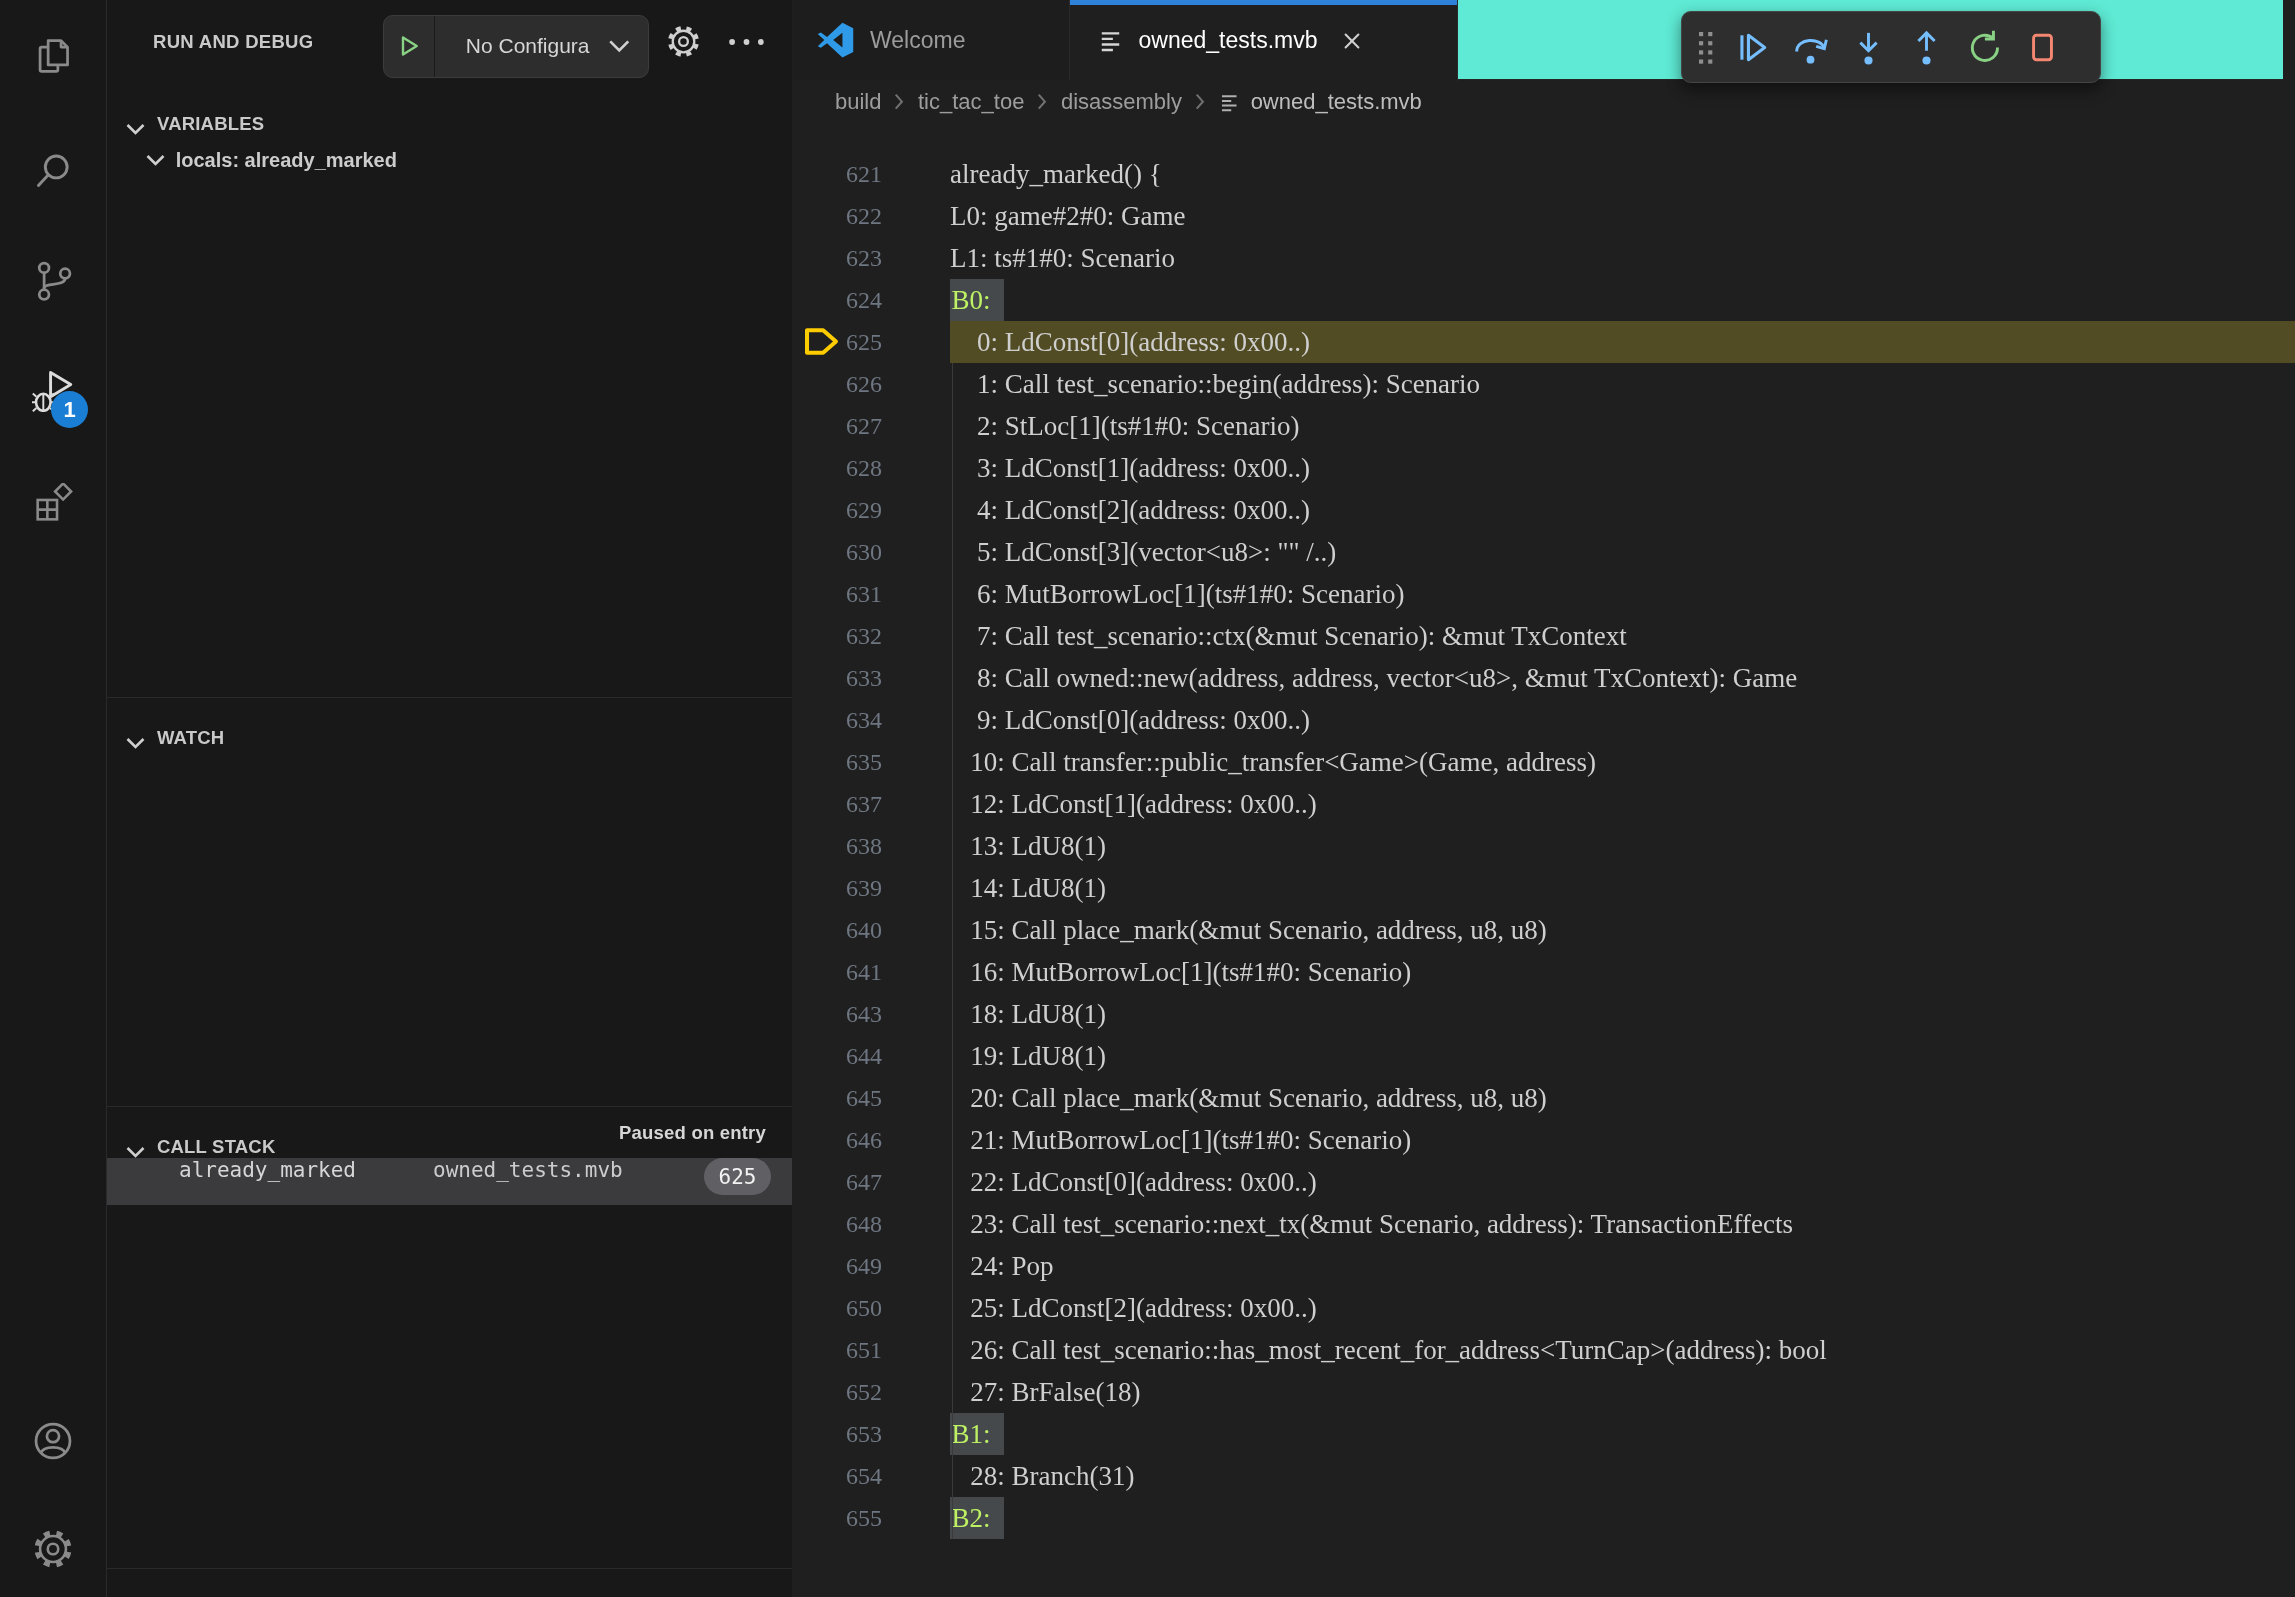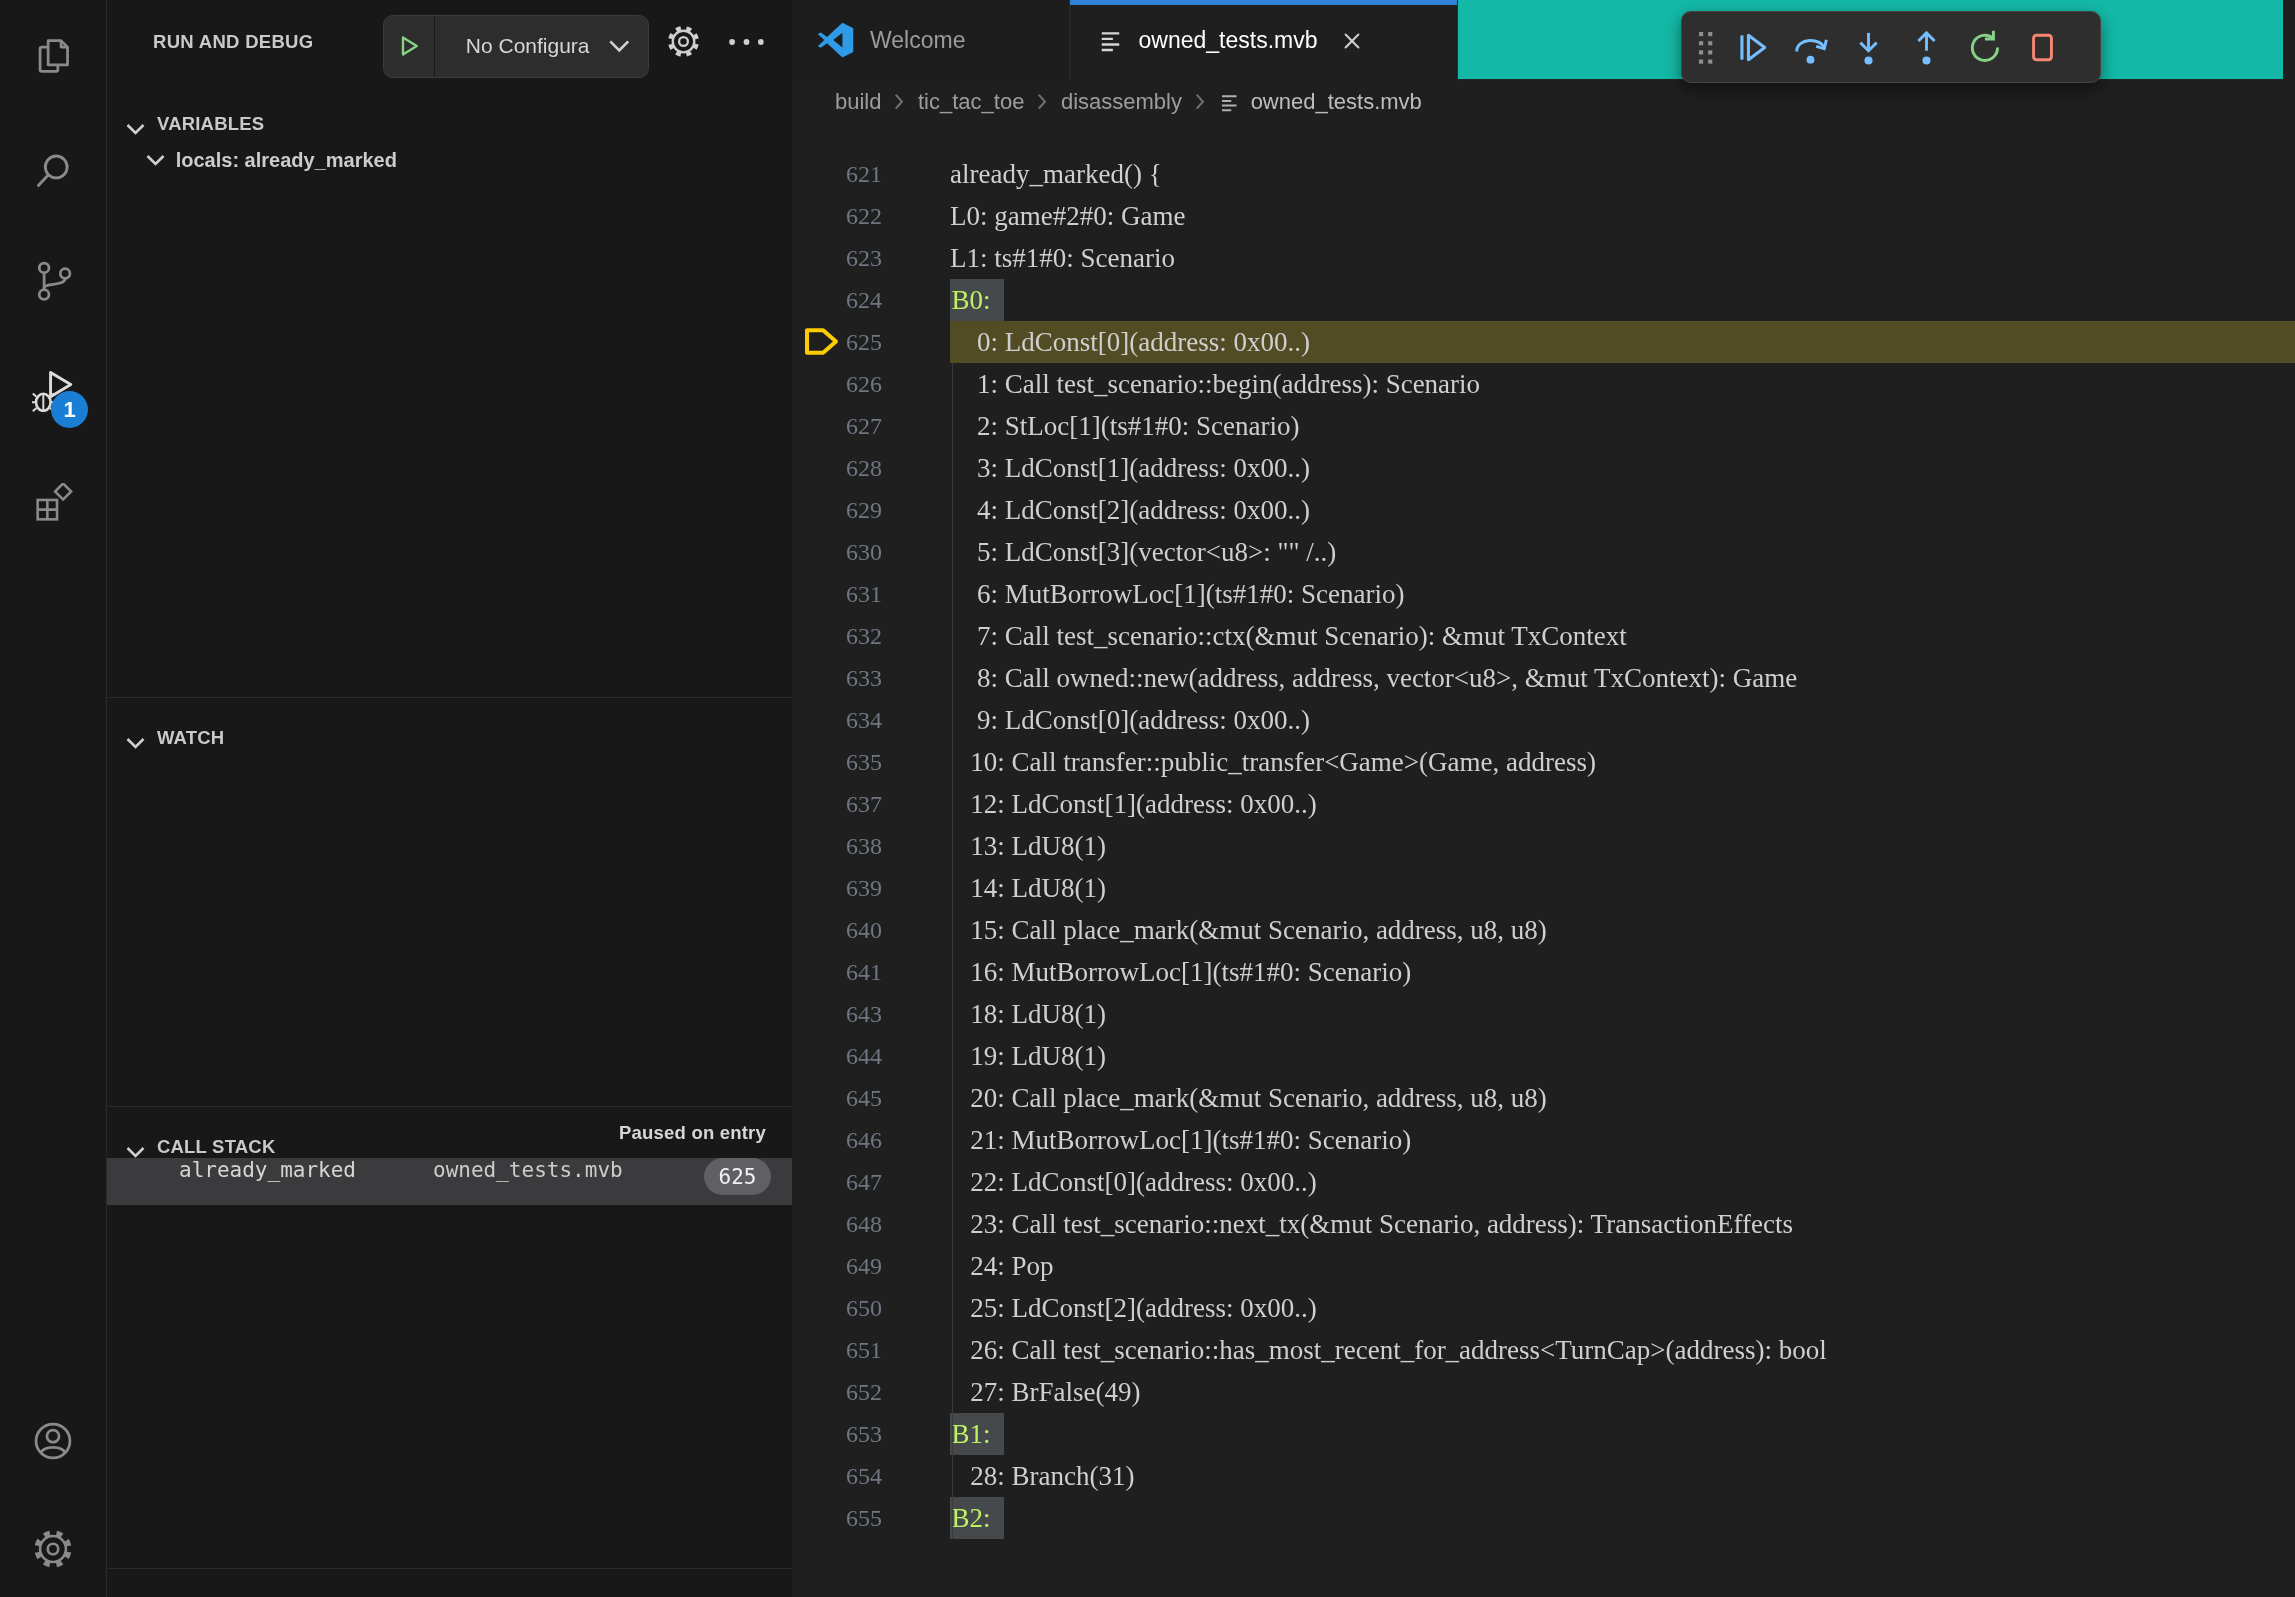--- a/index.html
+++ b/index.html
@@ -43,21 +43,21 @@
   .tree-row .chev{margin-right:9.7px}
   .paused{position:absolute;right:26px;top:0;height:51px;display:flex;align-items:center;font-size:18.5px;font-weight:bold;color:#d6d6d6}
   .stack-row{position:absolute;top:51px;left:0;right:0;height:47px;background:#3b3b3e;display:flex;align-items:flex-start;padding-left:72px}
   .stack-fn{font-family:"DejaVu Sans Mono",monospace;font-size:21px;color:#d6d6d6}
   .stack-file{margin-left:77px;font-family:"DejaVu Sans Mono",monospace;font-size:21px;color:#cccccc}
   .stack-badge{margin-left:auto;margin-right:21px;height:37px;padding:0 14.5px;border-radius:18.5px;background:#606064;color:#f2f2f2;
     font-size:21px;display:flex;align-items:center;justify-content:center;font-family:"DejaVu Sans Mono",monospace}
 
   
   #editor{position:absolute;left:793px;right:0;top:0;bottom:0;background:#1f1f1f}
-  #tabbar{position:absolute;left:0;right:12px;top:0;height:80px;background:#14b8a6;border-bottom:0.8px solid #242424;display:flex}
+  #tabbar{position:absolute;left:0;right:12px;top:0;height:80px;background:#5eead4;border-bottom:0.8px solid #242424;display:flex}
   .tab{position:relative;display:flex;align-items:center;height:80px}
   .tab-welcome{width:277px;background:#1d1d1d;border-right:0.8px solid #2a2a2a;padding-left:24px}
   .logo{width:37px;height:37px;display:block}
   .tab-welcome .tab-label{margin-left:16px;font-size:23px;color:#9c9c9c}
   .tab-active{width:388px;background:#1f1f1f;border-right:0.8px solid #2a2a2a;padding-left:27px;z-index:2;height:81px;margin-bottom:-0.8px}
   .tab-active::before{content:"";position:absolute;left:0;right:0;top:0;height:4.8px;background:#2e82d9}
   .file-ico{display:flex;color:#d6d6d6}
   .tab-active .file-ico svg{width:27px;height:27px}
   .tab-active .tab-label{margin-left:14.5px;font-size:23px;color:#ffffff}
   .tab-close{margin-left:22.5px;color:#d0d0d0;display:flex}
@@ -527,21 +527,21 @@
           <div class="code-row guided">
             <span class="gutter">
               <span class="lnum">651</span>
             </span>
             <span class="lcontent">   26: Call test_scenario::has_most_recent_for_address&lt;TurnCap&gt;(address): bool</span>
           </div>
           <div class="code-row guided">
             <span class="gutter">
               <span class="lnum">652</span>
             </span>
-            <span class="lcontent">   27: BrFalse(49)</span>
+            <span class="lcontent">   27: BrFalse(18)</span>
           </div>
           <div class="code-row label guided">
             <span class="gutter">
               <span class="lnum">653</span>
             </span>
             <span class="lcontent"><span class="lbl-box">B1:</span></span>
           </div>
           <div class="code-row guided">
             <span class="gutter">
               <span class="lnum">654</span>

